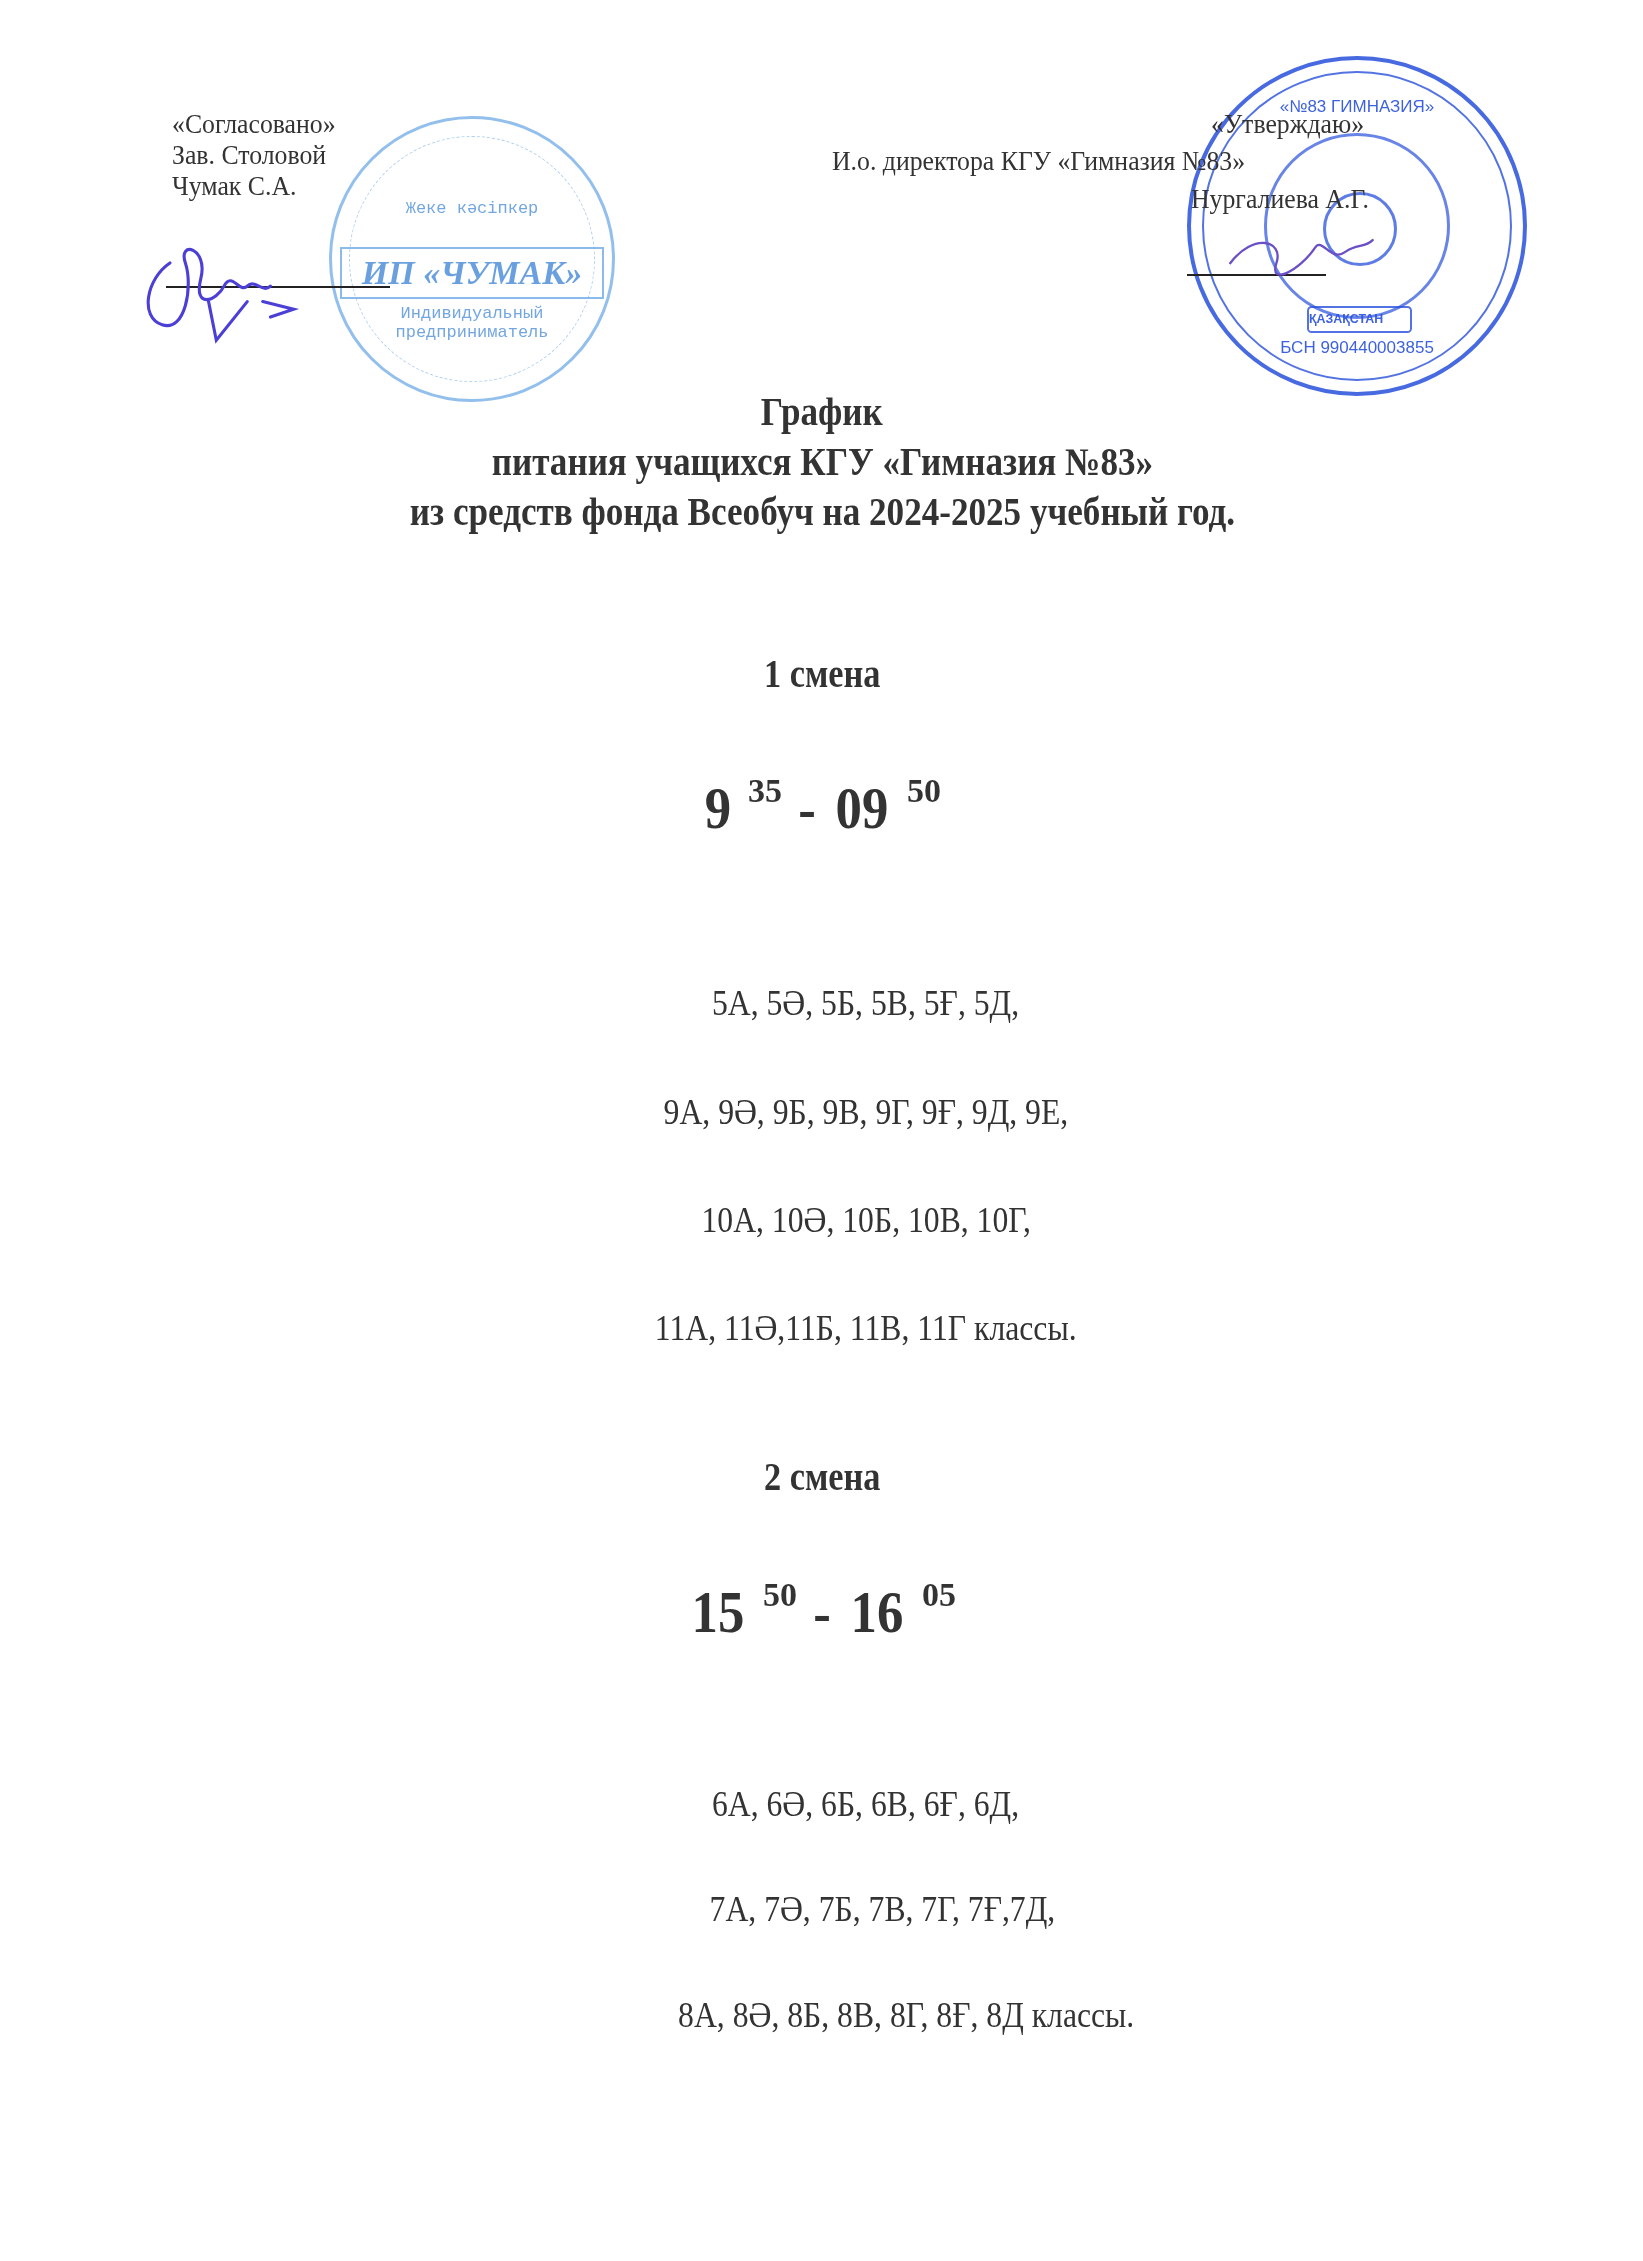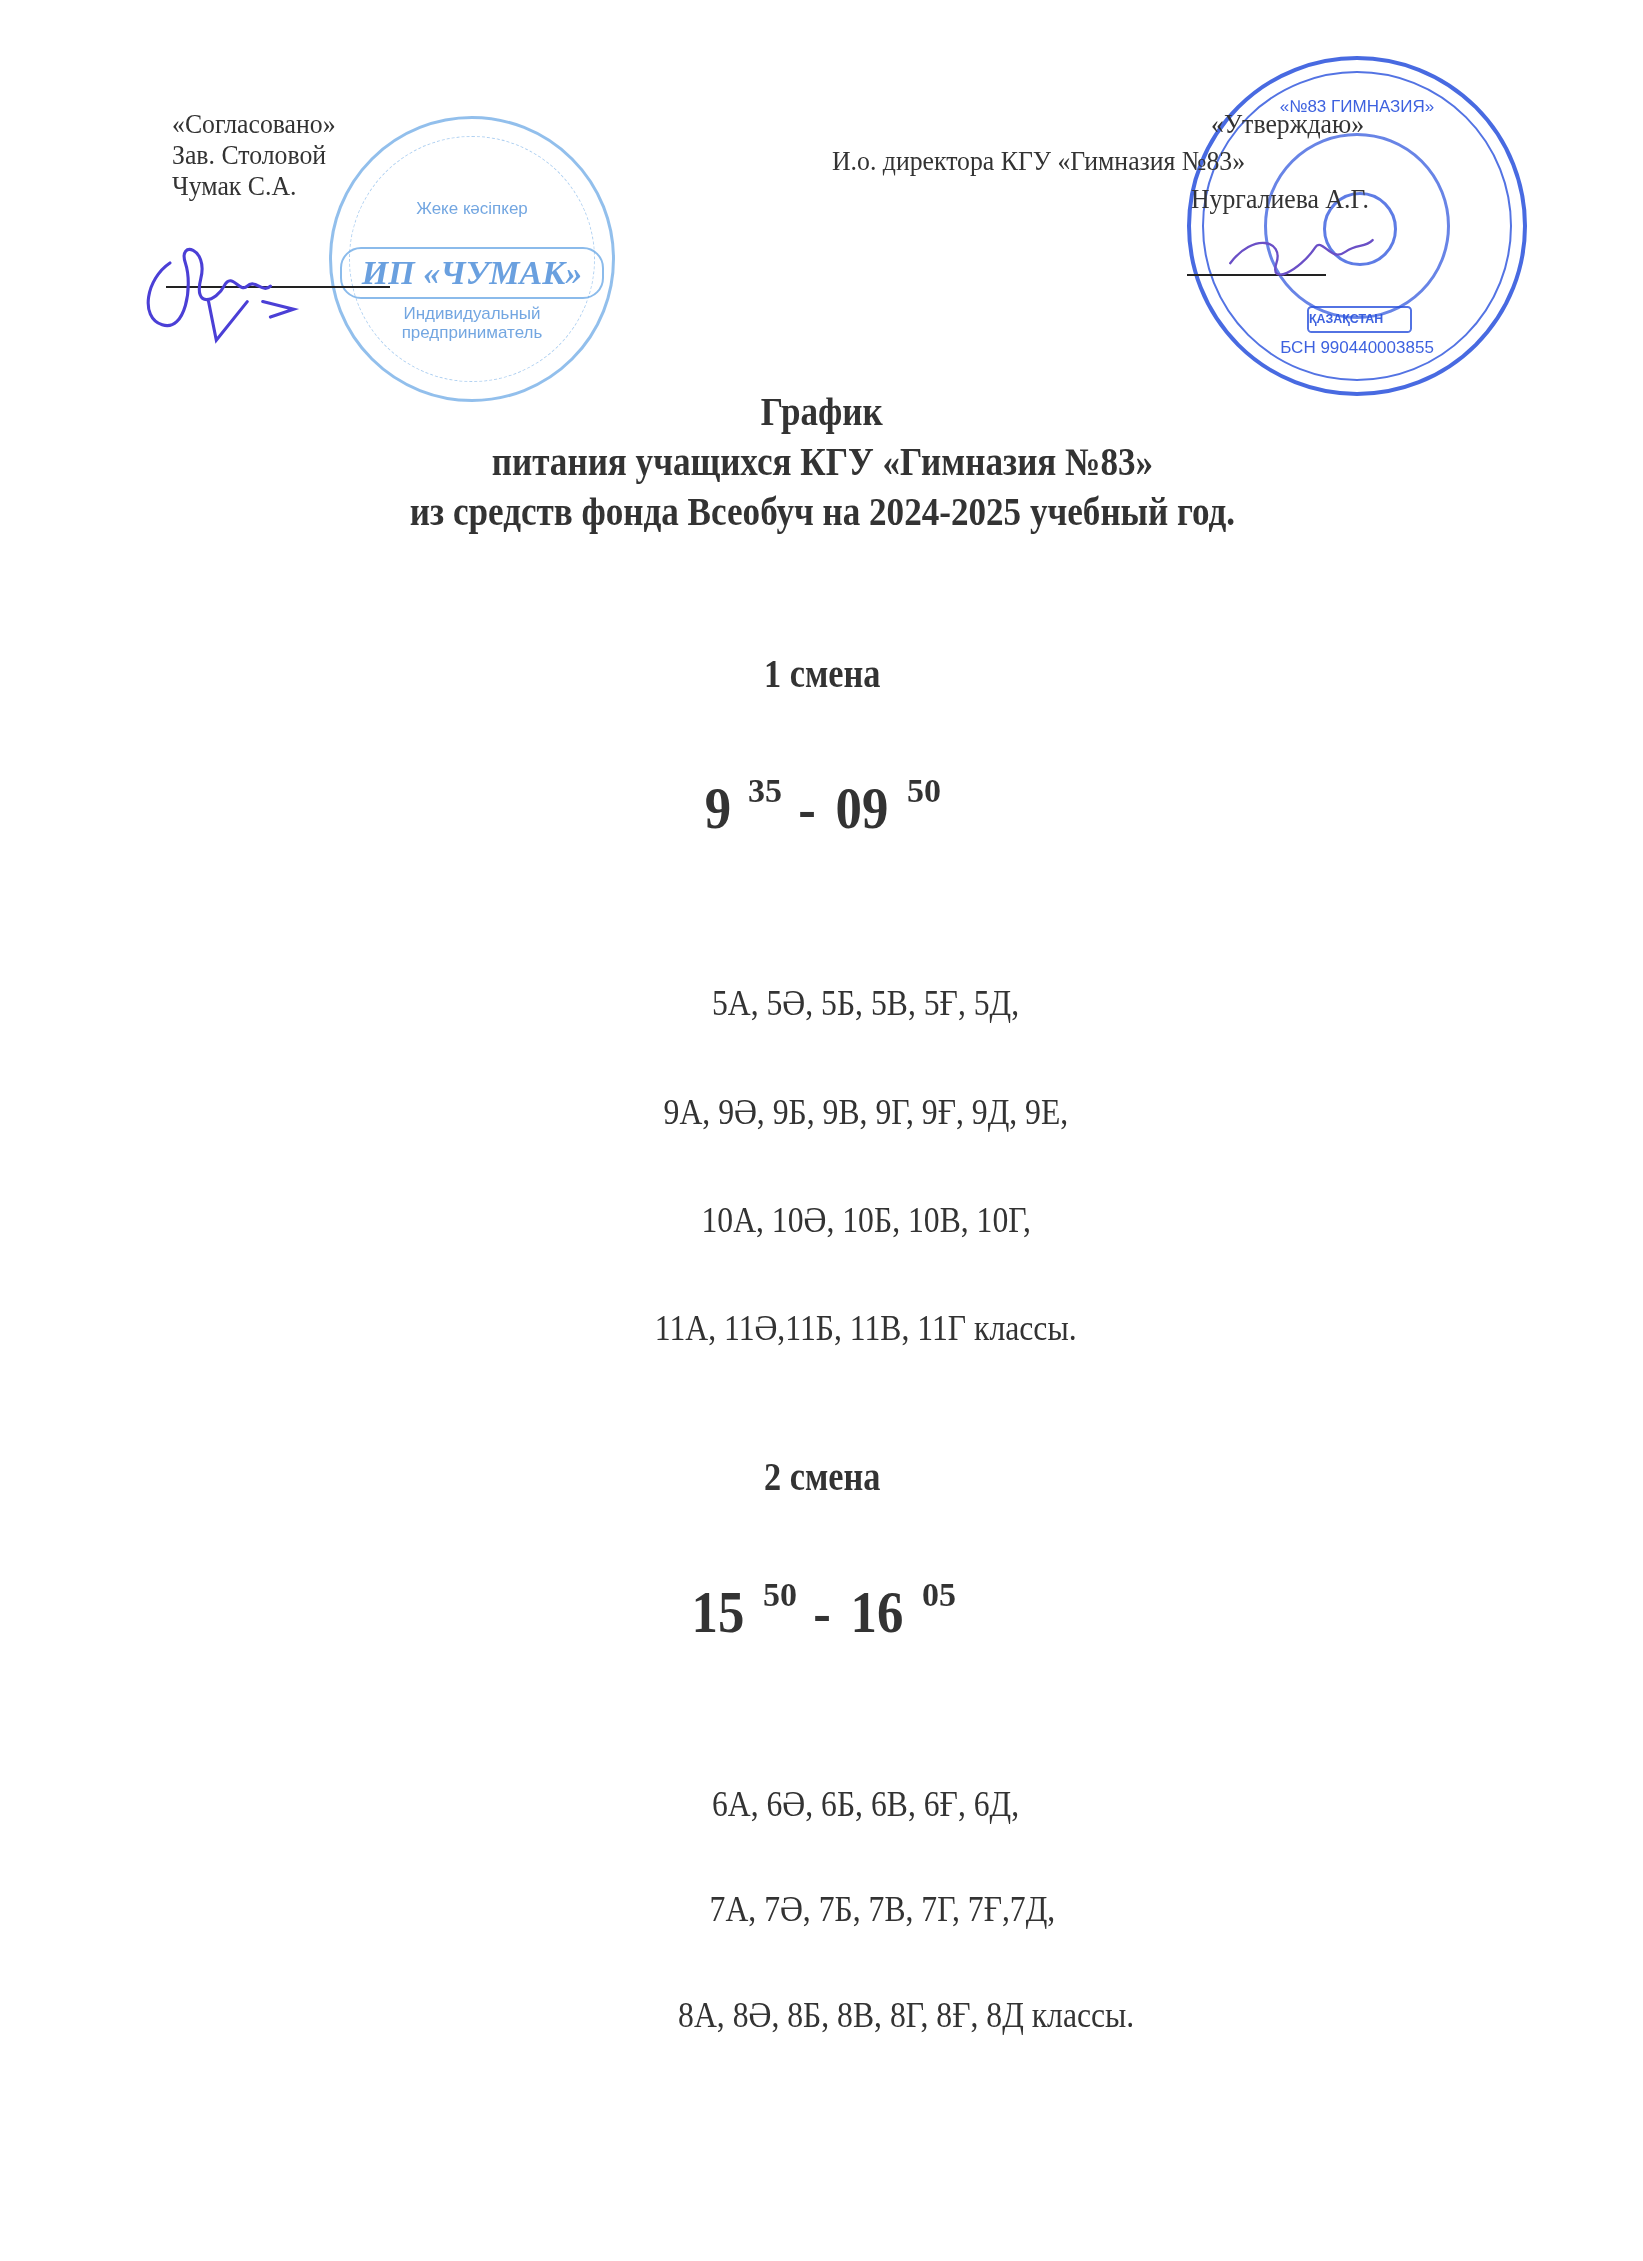--- a/index.html
+++ b/index.html
@@ -48,33 +48,33 @@
       border: 3.1px solid rgba(110,170,230,0.75);
     }
     .stamp-chumak .inner {
       position: absolute; left: 17px; top: 17px; right: 17px; bottom: 17px;
       border-radius: 50%;
       border: 1.5px dashed rgba(110,170,230,0.55);
     }
     .stamp-chumak .box {
       position: absolute; left: 7.7px; right: 7.7px; top: 128px; height: 48px;
       border: 2.3px solid rgba(110,170,230,0.8);
-      border-radius: 21px;
+      border-radius: 0;
       color: rgba(90,150,220,0.9);
       font-family: "Liberation Serif", serif;
       font-weight: bold;
       font-size: 34px;
       line-height: 48px;
       text-align: center;
       font-style: italic;
     }
     .stamp-chumak .t1, .stamp-chumak .t2 {
       position: absolute; left: 0; right: 0; text-align: center;
       color: rgba(90,150,220,0.85);
-      font-family: Liberation Sans, sans-serif;
+      font-family: Liberation Mono, monospace;
       font-size: 17px;
       line-height: 18.6px;
     }
     .stamp-chumak .t1 { top: 81px; }
     .stamp-chumak .t2 { top: 186px; }
 
     .stamp-gym {
       left: 1187px; top: 56px; width: 340px; height: 340px;
       border: 4.6px solid rgba(40,80,220,0.85);
     }

